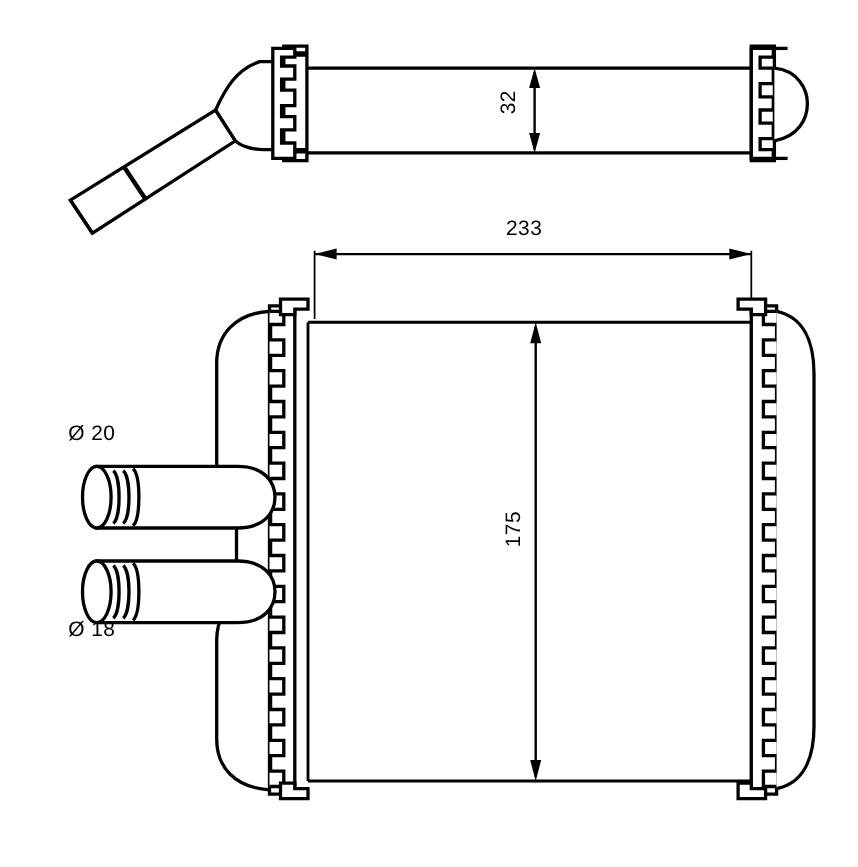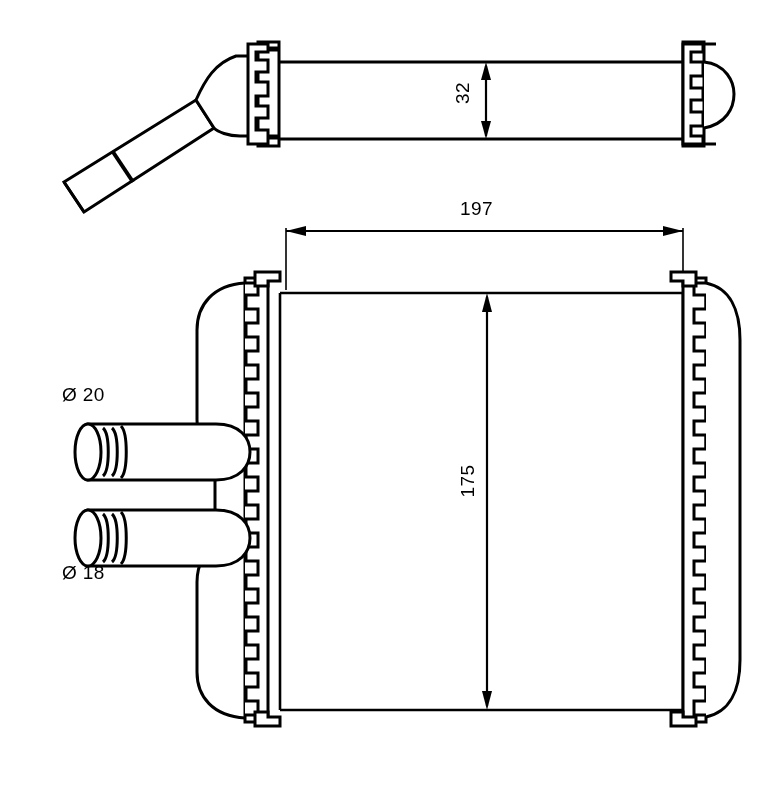--- a/index.html
+++ b/index.html
@@ -174,21 +174,21 @@
       <g>
         <line x1="487" y1="297" x2="487" y2="706" stroke="#000000" stroke-width="2.2"></line>
         <polygon points="487,293 482,312 492,312" fill="#000000"></polygon>
         <polygon points="487,710 482,691 492,691" fill="#000000"></polygon>
       </g>
     </g>
   </svg>
 
   <div class="dimtext rot" style="left:443px;top:82px;width:40px;text-align:center;">32</div>
 
-  <div class="dimtext" style="left:460px;top:198px;">197</div>
+  <div class="dimtext" style="left:460px;top:198px;">233</div>
 
   <div class="dimtext rot" style="left:440px;top:470px;width:56px;text-align:center;">175</div>
 
   <div class="dimtext" style="left:62px;top:384px;">Ø 20</div>
 
   <div class="dimtext" style="left:62px;top:562px;text-align:right;">Ø 18</div>
 
 </div>
 
 </body></html>

